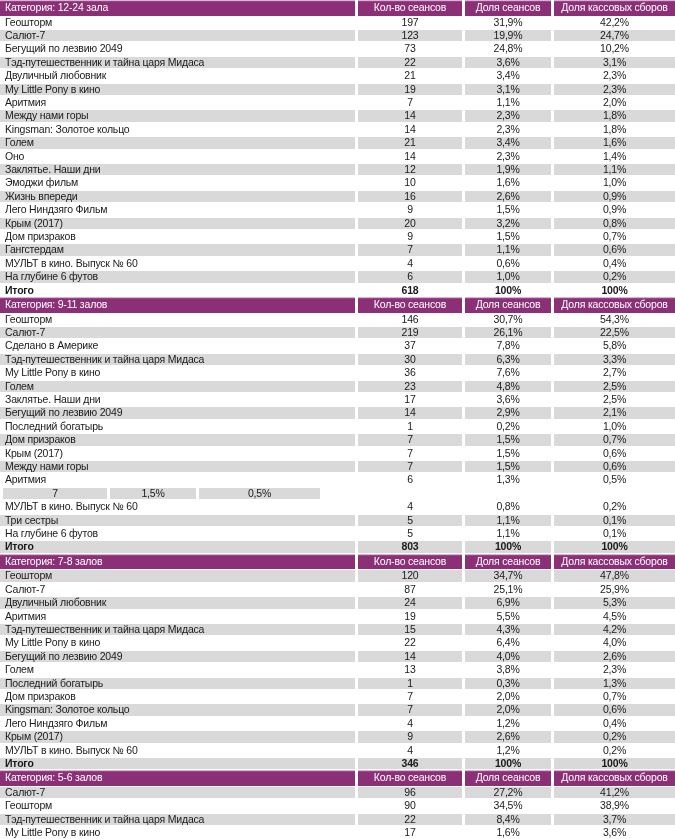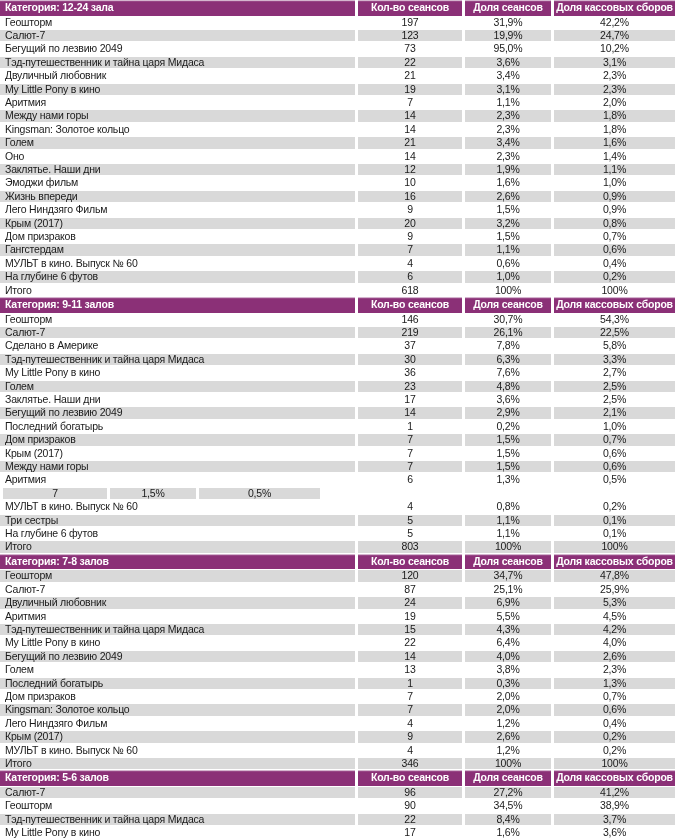--- a/index.html
+++ b/index.html
@@ -18,22 +18,22 @@
   .row{display:flex;height:13.42px;line-height:13.5px;font-size:10.5px;letter-spacing:-0.2px;}
   .row>div{box-sizing:border-box;overflow:hidden;white-space:nowrap;}
   .c-name{width:355px;padding-left:5px;text-align:left;}
   .c-num {width:104px;margin-left:3px;text-align:center;}
   .c-pct1{width:86px; margin-left:3px;text-align:center;}
   .c-pct2{width:121px;margin-left:3px;text-align:center;}
   .row.gray>div{
     background:var(--stripe);
     box-shadow:inset 0 1px 0 #FFFFFF, inset 0 -1px 0 #FFFFFF;
   }
-  .row.total{font-weight:400;}
-  .header-row{height:15.5px;line-height:15.5px;font-weight:700;color:var(--header-text);font-size:10.5px;}
+  .row.total{font-weight:700;}
+  .header-row{height:15.5px;line-height:15.5px;font-weight:400;color:var(--header-text);font-size:10.5px;}
   .header-row>div{
     background:linear-gradient(180deg, var(--header-top) 0px, var(--header-bg) 2.5px, var(--header-bg) 100%);
     box-shadow:inset 0 1px 0 rgba(255,255,255,0.55);
   }
 </style>
 </head>
 <body>
 
 <div id="report-table">
     <div class="row header-row">
@@ -50,21 +50,21 @@
     </div>
     <div class="row gray">
       <div class="c-name">Салют-7</div>
       <div class="c-num">123</div>
       <div class="c-pct1">19,9%</div>
       <div class="c-pct2">24,7%</div>
     </div>
     <div class="row">
       <div class="c-name">Бегущий по лезвию 2049</div>
       <div class="c-num">73</div>
-      <div class="c-pct1">95,0%</div>
+      <div class="c-pct1">24,8%</div>
       <div class="c-pct2">10,2%</div>
     </div>
     <div class="row gray">
       <div class="c-name">Тэд-путешественник и тайна царя Мидаса</div>
       <div class="c-num">22</div>
       <div class="c-pct1">3,6%</div>
       <div class="c-pct2">3,1%</div>
     </div>
     <div class="row">
       <div class="c-name">Двуличный любовник</div>

